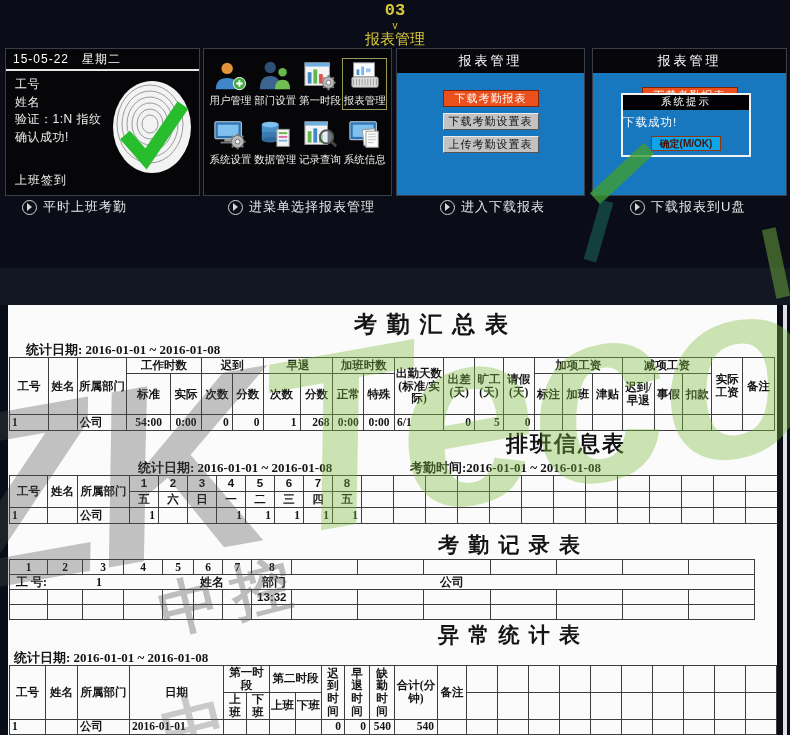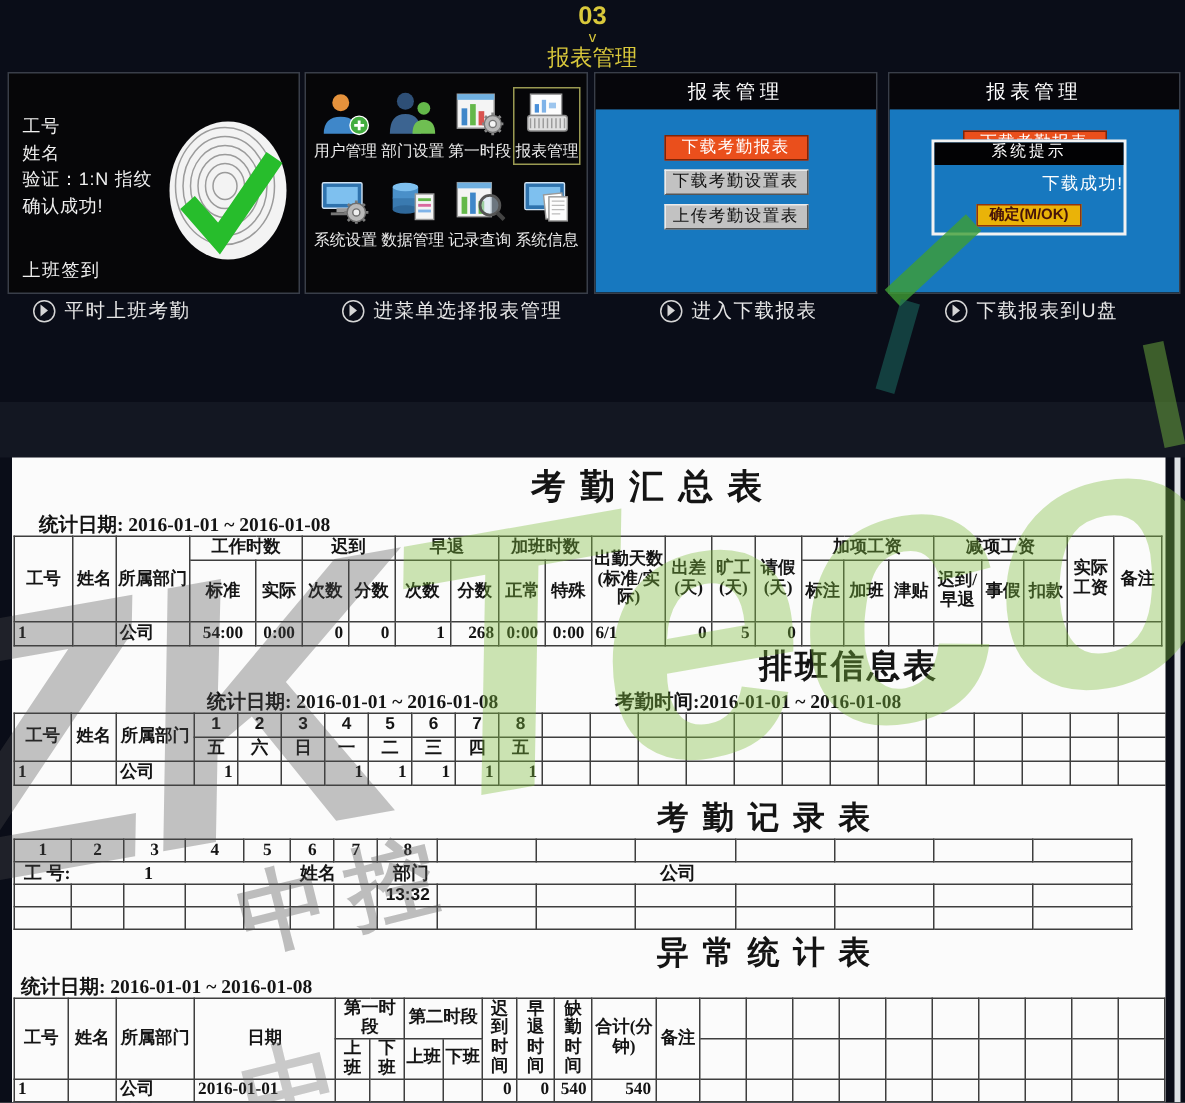--- a/index.html
+++ b/index.html
@@ -1,21 +1,21 @@
 <!DOCTYPE html>
 <html><head>
 <meta charset="utf-8">
 <style>
   html,body{margin:0;padding:0;background:#090c15;}
   .stage{position:relative;width:790px;height:735px;overflow:hidden;background:#0a0d18;
          font-family:"Liberation Sans",sans-serif;}
 
   
   .step-header{position:absolute;top:1px;left:0;width:100%;text-align:center;color:#d9c83b;line-height:1.15;z-index:5;}
-  .step-num{font-size:17px;font-weight:bold;}
+  .step-num{font-size:17px;font-weight:bold;font-family:Liberation Mono, monospace;}
   .step-arrow{font-size:10px;line-height:9px;}
   .step-title{font-size:15px;}
 
   
   .screen{position:absolute;top:48px;height:148px;background:#060608;border:1px solid #393e49;
           box-sizing:border-box;overflow:hidden;z-index:10;}
   #scr1{left:5px;width:195px;}
   #scr2{left:203px;width:189px;}
   #scr3{left:396px;width:189px;}
   #scr4{left:592px;width:195px;}
@@ -39,22 +39,22 @@
   .blue-body{position:absolute;top:24px;bottom:0;left:0;right:0;background:#1778bf;}
   .rbtn{width:94px;height:15px;line-height:15px;margin:0 auto;text-align:center;font-size:11px;letter-spacing:1px;}
   .rbtn.orange{background:#ea4f1c;color:#fff;border:1px solid #7e2508;}
   .rbtn.gray{background:#c2c2c2;color:#101010;border:1px solid #555;border-top-color:#ebebeb;border-left-color:#ebebeb;}
   .rbtn.first{margin-top:17px;} .rbtn.next{margin-top:6px;}
   .bg-btn{position:absolute;left:50%;transform:translateX(-50%);top:14px;width:94px;height:15px;line-height:15px;
           background:#ea4f1c;color:#fff;border:1px solid #7e2508;font-size:11px;text-align:center;letter-spacing:1px;}
   .dlg{position:absolute;left:28px;top:20px;width:130px;height:64px;background:#1778bf;
        border:2px solid #f2f2f2;box-sizing:border-box;}
   .dlg-bar{height:15px;line-height:13px;background:#020204;color:#fff;font-size:10.5px;text-align:center;letter-spacing:2px;}
-  .dlg-msg{margin-top:5px;color:#fff;text-align:right;font-size:11.5px;letter-spacing:1px;}
-  .dlg-btn{margin:6px auto 0;width:68px;height:13px;line-height:13px;background:#eab308;color:#47130a;
+  .dlg-msg{margin-top:5px;color:#fff;text-align:left;font-size:11.5px;letter-spacing:1px;}
+  .dlg-btn{margin:6px auto 0;width:68px;height:13px;line-height:13px;background:#0ea5e9;color:#47130a;
            font-size:10px;text-align:center;border:1px solid #92340e;font-weight:bold;}
 
   
   .caption{position:absolute;top:199px;height:16px;display:flex;align-items:center;gap:6px;
            color:#e6e6e6;font-size:13px;letter-spacing:1px;z-index:10;}
   #cap1{left:22px;} #cap2{left:228px;} #cap3{left:440px;} #cap4{left:630px;}
   .cap-ic{width:13px;height:13px;border:1.5px solid #d6d6d6;border-radius:50%;position:relative;flex:0 0 auto;}
   .cap-ic::after{content:"";position:absolute;left:4px;top:2.5px;border-left:5.5px solid #d6d6d6;
                  border-top:4px solid transparent;border-bottom:4px solid transparent;}
 
@@ -111,20 +111,24 @@
 
 <div class="stage">
 
   <div class="step-header">
     <div class="step-num">03</div>
     <div class="step-arrow">v</div>
     <div class="step-title">报表管理</div>
   </div>
 
   <div class="screen" id="scr1">
+    <div class="s1-bar">
+      <span>15-05-22</span>&nbsp;&nbsp;
+      <span>星期二</span>
+    </div>
     <div class="s1-body">
       <div>工号</div>
       <div>姓名</div>
       <div>验证：1:N 指纹</div>
       <div>确认成功!</div>
     </div>
     <div class="s1-footer">上班签到</div>
     <span class="s1-fp">
       <svg width="82" height="96" viewBox="0 0 82 96">
         <ellipse cx="41" cy="48" rx="39" ry="46" fill="#f3f3f3"></ellipse>

